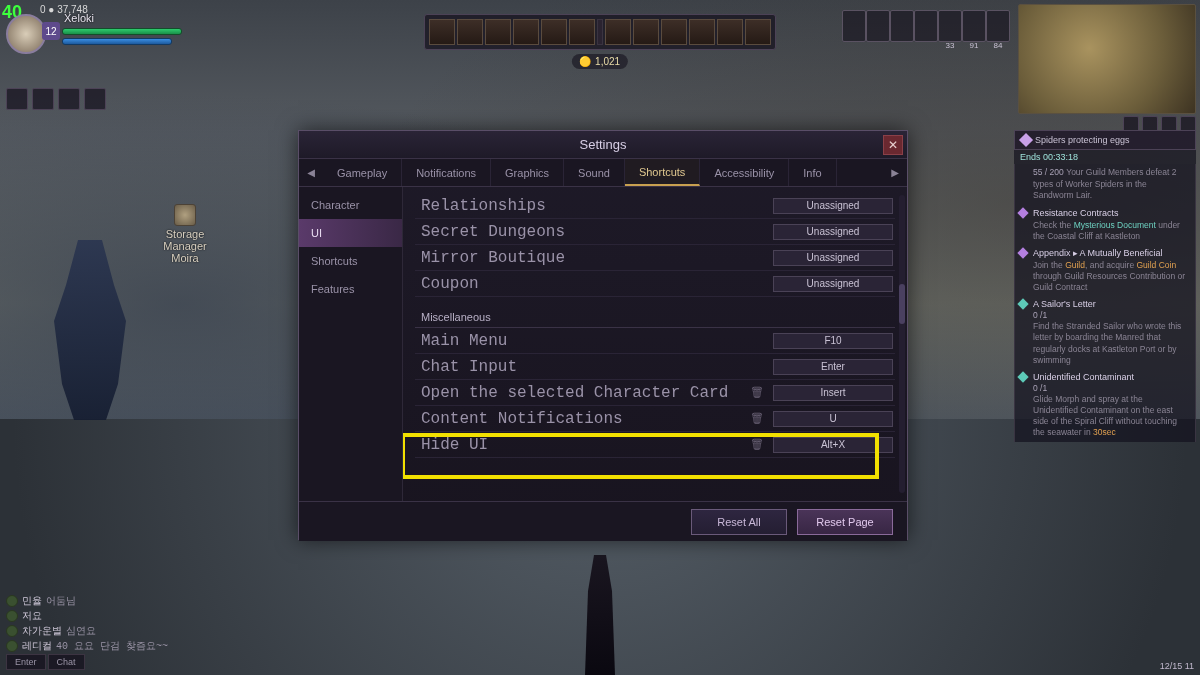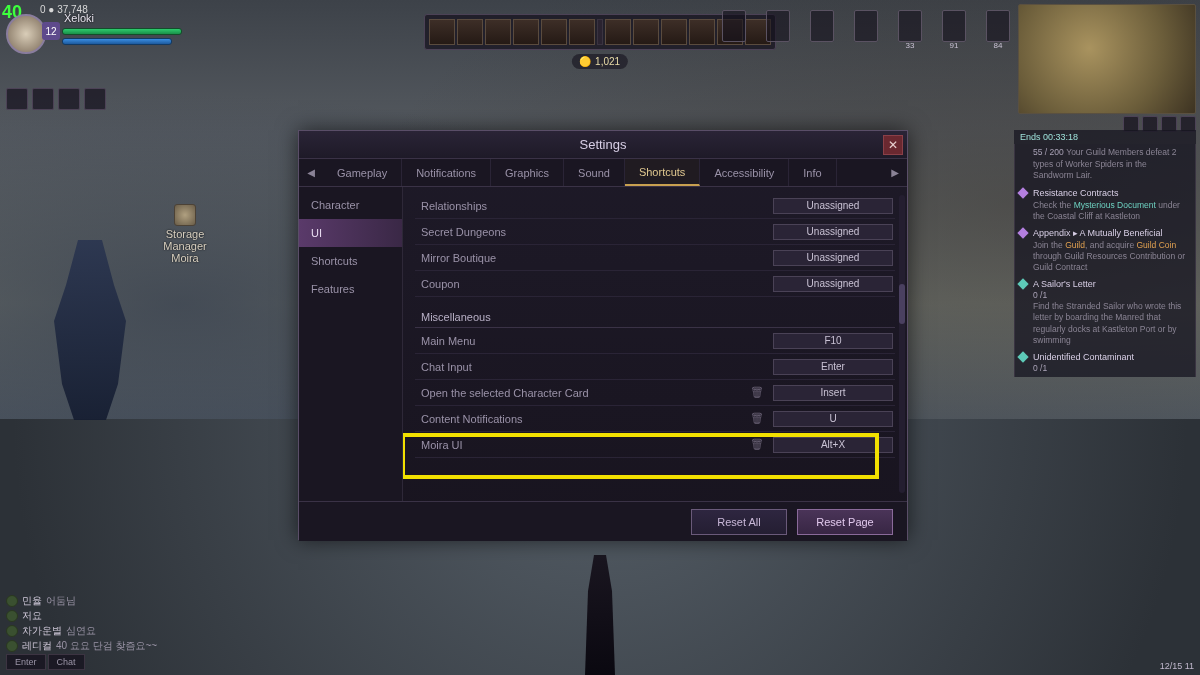--- a/index.html
+++ b/index.html
@@ -32,21 +32,21 @@
 .hpbar { top:28px; width:120px; background:linear-gradient(#2ecb6e,#1a9048); border:1px solid #134d2a; }
 .mpbar { top:38px; width:110px; background:linear-gradient(#3a8de0,#1d5a9e); border:1px solid #123a63; }
 
 .skillbar { position:absolute; top:14px; left:50%; transform:translateX(-50%);
   display:flex; gap:2px; padding:4px; background:rgba(20,16,28,.7); border:1px solid #4c4256; border-radius:3px; }
 .skillslot { width:26px; height:26px; background:linear-gradient(#3d2e27,#251a15); border:1px solid #5a4b3e; }
 .skillslot.sep { width:6px; background:#2a2330; border-color:#3a3340; }
 .currency { position:absolute; top:54px; left:50%; transform:translateX(-50%);
   color:#e8dca8; font-size:10px; background:rgba(20,16,28,.6); padding:2px 8px; border-radius:8px; }
 
-.top-right-slots { position:absolute; top:10px; right:190px; display:flex; gap:20px; }
+.top-right-slots { position:absolute; top:10px; right:190px; display:flex; gap:0; }
 .top-right-slots .slot { width:24px; height:32px; background:rgba(20,16,28,.6); border:1px solid #5a5262; border-radius:2px; position:relative; }
 .top-right-slots .slot span{position:absolute;bottom:-9px;left:0;right:0;text-align:center;font-size:8px;color:#c9c2d4;}
 
 .minimap { position:absolute; top:4px; right:4px; width:178px; height:110px;
   background: radial-gradient(circle at 40% 40%, #a9935f, #6b5d3a 60%, #3d3322); border:1px solid #5a5040; border-radius:2px; }
 .minimap-ctrls { position:absolute; top:116px; right:4px; display:flex; gap:3px; }
 .minimap-ctrls div { width:16px;height:16px;background:rgba(20,16,28,.7);border:1px solid #4c4256;border-radius:2px; }
 
 
 .quest-panel { position:absolute; top:130px; right:4px; width:182px; font-size:9px; color:#c9c2d4; }
@@ -72,21 +72,21 @@
   color:#d8d0c0; font-size:11px; text-shadow:0 0 2px #000; }
 .npc-label .ico{width:22px;height:22px;margin:0 auto 2px;background:radial-gradient(#b0a080,#6a5d48);border:1px solid #4c4236;border-radius:3px;}
 
 
 .player-left{position:absolute;top:240px;left:50px;width:80px;height:180px;
   background:linear-gradient(#2a3550,#141c30);clip-path:polygon(35% 0,65% 0,80% 25%,95% 45%,85% 80%,70% 100%,30% 100%,15% 80%,5% 45%,20% 25%);opacity:.9;}
 .player-center{position:absolute;bottom:0;left:50%;transform:translateX(-50%);width:60px;height:120px;
   background:linear-gradient(#1a1620,#0a0810);clip-path:polygon(40% 0,60% 0,70% 30%,75% 100%,25% 100%,30% 30%);}
 
 
-.chat{position:absolute;bottom:22px;left:6px;font-size:10px;color:#aaa;}
+.chat{position:absolute;bottom:22px;left:6px;font-size:10px;color:#aaa;font-family:Liberation Mono, monospace;}
 .chat .line{display:flex;align-items:center;gap:4px;margin-top:1px;}
 .chat .dot{width:12px;height:12px;border-radius:50%;background:#3a5030;border:1px solid #2a3820;flex-shrink:0;}
 .chat .name{color:#cfc8d8;}
 .chat .msg{color:#9a94a6;}
 .chat-tabs{position:absolute;bottom:5px;left:6px;display:flex;gap:2px;font-size:9px;}
 .chat-tabs div{padding:2px 8px;background:rgba(20,16,28,.7);border:1px solid #3c3442;color:#9a94a6;}
 .clock{position:absolute;bottom:4px;right:6px;font-size:9px;color:#c0b8cc;}
 
 
 .modal{position:absolute;top:130px;left:298px;width:610px;height:410px;
@@ -98,21 +98,21 @@
 .tabstrip{height:28px;display:flex;align-items:stretch;background:#1a1622;border-bottom:1px solid #3a3246;position:relative;}
 .tabstrip .arrow{width:24px;display:flex;align-items:center;justify-content:center;color:#8a8296;font-size:10px;cursor:pointer;}
 .tabstrip .tab{flex:0 0 auto;padding:0 14px;display:flex;align-items:center;font-size:11px;color:#9a92a8;cursor:pointer;border-right:1px solid #2a2436;}
 .tabstrip .tab.active{color:#e0c890;border-bottom:2px solid #c8a050;background:rgba(60,50,30,.2);}
 .modal-body{display:flex;height:314px;}
 .sidemenu{width:104px;background:#1a1622;border-right:1px solid #2e2838;padding:4px 0;}
 .sidemenu .item{padding:8px 12px;font-size:11px;color:#9a92a8;cursor:pointer;}
 .sidemenu .item.active{background:linear-gradient(90deg,#5a3a6a,#3a2846);color:#e8dcf0;}
 .content{flex:1;padding:6px 12px 6px 12px;overflow:hidden;position:relative;}
 .row{display:flex;align-items:center;height:26px;border-bottom:1px solid #2a2436;}
-.row .label{flex:1;font-size:11px;color:#9a92a8;padding-left:6px;}
+.row .label{flex:1;font-size:16px;color:#9a92a8;padding-left:6px;font-family:Liberation Mono, monospace;}
 .row .trash{width:16px;height:16px;margin-right:8px;display:flex;align-items:center;justify-content:center;color:#6a6276;font-size:11px;cursor:pointer;}
 .row .keybind{width:120px;height:16px;background:#2a2436;border:1px solid #4a4256;color:#c9c2d4;font-size:10px;
   display:flex;align-items:center;justify-content:center;cursor:pointer;margin-right:2px;}
 .section-head{font-size:11px;color:#b8b0c6;padding:10px 0 4px 6px;border-bottom:1px solid #3a3246;margin-top:4px;}
 .highlight-box{position:absolute;border:4px solid #f2e000;pointer-events:none;}
 .modal-footer{height:40px;display:flex;justify-content:flex-end;align-items:center;gap:10px;padding-right:14px;
   background:#1a1622;border-top:1px solid #3a3246;}
 .footer-btn{width:96px;height:26px;border:1px solid #6a5a7a;background:linear-gradient(#2e2640,#241e32);
   color:#c9b8d8;font-size:11px;display:flex;align-items:center;justify-content:center;cursor:pointer;}
 .footer-btn.accent{border-color:#8a6a9a;background:linear-gradient(#4a3458,#382644);color:#e0c8ec;}
@@ -188,20 +188,24 @@
   <div></div>
   <div></div>
 </div>
 
 <div class="npc-label">
   <div class="ico"></div>
   <span>Storage Manager Moira</span>
 </div>
 
 <div class="quest-panel">
+  <div class="quest-head">
+    <div class="diamond"></div>
+    <span>Spiders protecting eggs</span>
+  </div>
   <div class="quest-timer">Ends   00:33:18</div>
   <div class="quest-body teal">
     <span class="quest-count">55 / 200</span>
     <span class="quest-sub">Your Guild Members defeat 2 types of Worker Spiders in the Sandworm Lair.</span>
   </div>
   <div class="quest-body purple">
     <div class="qdiamond"></div>
     <div class="quest-title">Resistance Contracts</div>
     <div class="quest-sub">
       <span>Check the </span><span class="hl-teal">Mysterious Document</span><span> under the Coastal Cliff at Kastleton</span>
@@ -217,20 +221,23 @@
   <div class="quest-body teal">
     <div class="qdiamond"></div>
     <div class="quest-title">A Sailor's Letter</div>
     <div class="quest-count">0 /1</div>
     <div class="quest-sub">Find the Stranded Sailor who wrote this letter by boarding the Manred that regularly docks at Kastleton Port or by swimming</div>
   </div>
   <div class="quest-body teal">
     <div class="qdiamond"></div>
     <div class="quest-title">Unidentified Contaminant</div>
     <div class="quest-count">0 /1</div>
+    <div class="quest-sub">
+      <span>Glide Morph and spray at the Unidentified Contaminant on the east side of the Spiral Cliff without touching the seawater in </span><span class="hl-orange">30sec</span>
+    </div>
   </div>
 </div>
 
 <div class="chat">
   <div class="line">
       <div class="dot"></div>
       <span class="name">민율</span>
       <span class="msg">어둠님</span>
     </div>
   <div class="line">
@@ -310,21 +317,21 @@
         <div class="label">Open the selected Character Card</div>
         <div class="trash">🗑</div>
         <div class="keybind">Insert</div>
       </div>
       <div class="row">
         <div class="label">Content Notifications</div>
         <div class="trash">🗑</div>
         <div class="keybind">U</div>
       </div>
       <div class="row">
-        <div class="label">Moira UI</div>
+        <div class="label">Hide UI</div>
         <div class="trash">🗑</div>
         <div class="keybind">Alt+X</div>
       </div>
 
       <div class="highlight-box" style="left:-2px;top:246px;width:478px;height:46px;"></div>
       <div class="scrollbar-v">
           <div class="thumb"></div>
         </div>
     </div>
   </div>

